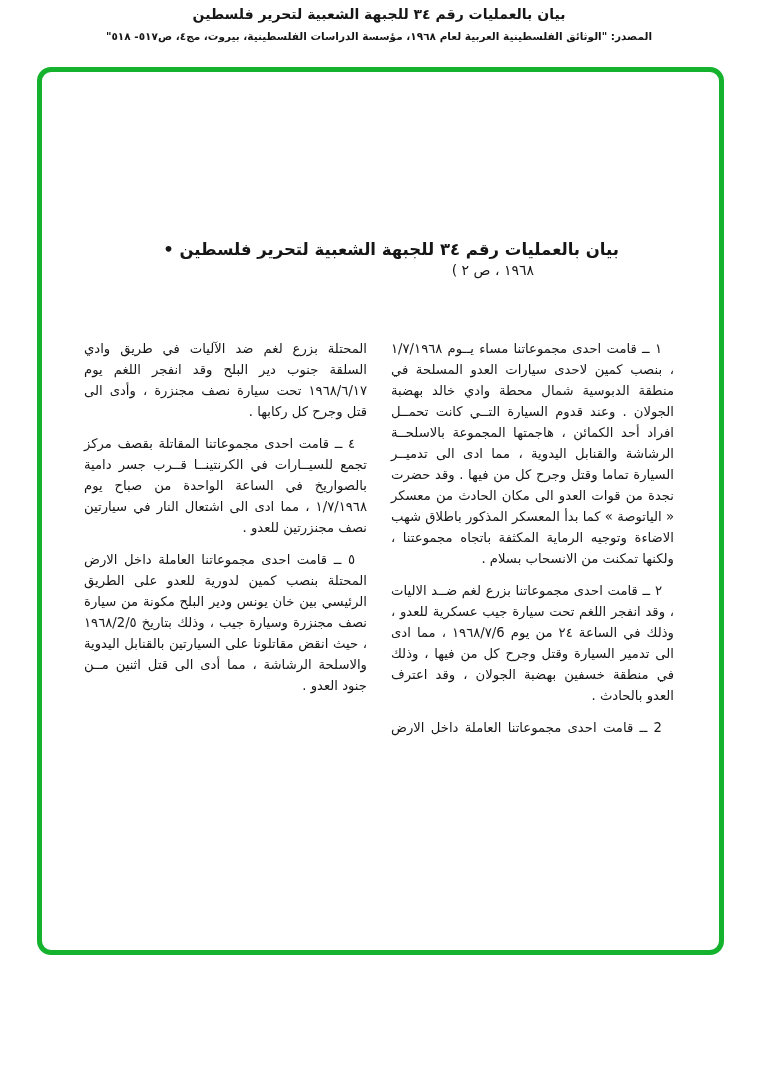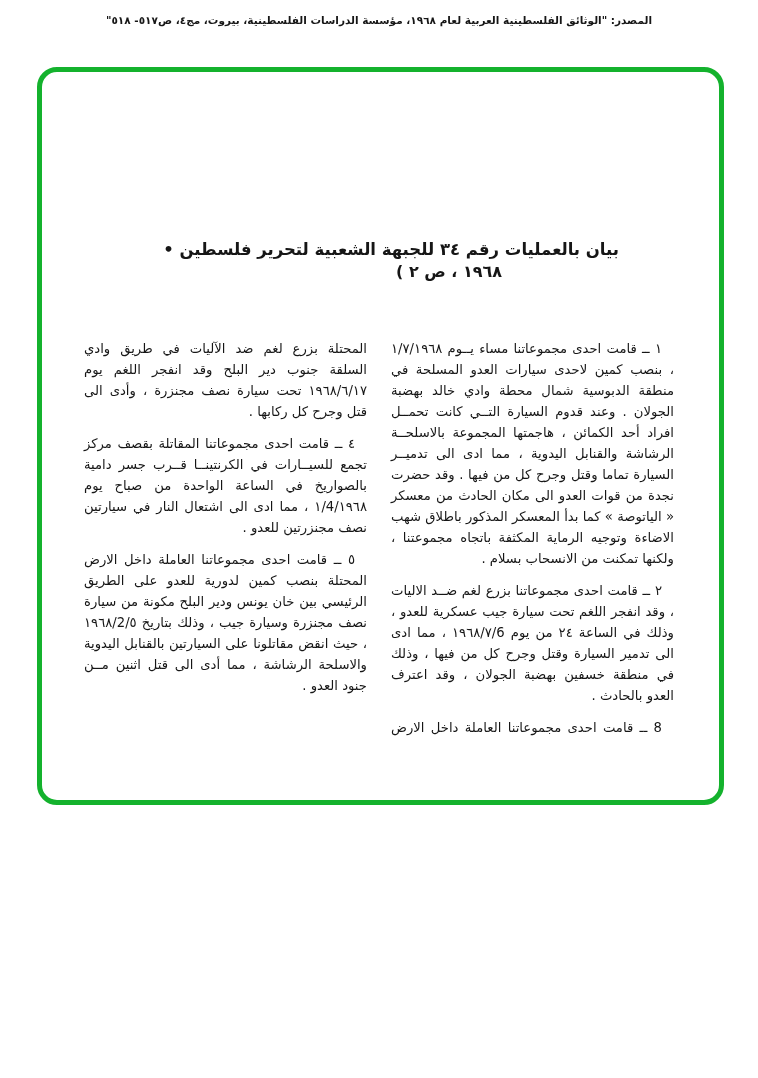--- a/index.html
+++ b/index.html
@@ -31,24 +31,24 @@
   .hdr-source {
     font-size: 10.5px;
     font-weight: bold;
     margin-top: 8px;
   }
   .frame {
     position: absolute;
     left: 37px;
     top: 67px;
     width: 687px;
-    height: 738px;
+    height: 888px;
     box-sizing: border-box;
     border: 5px solid #14b22d;
-    border-radius: 20px;
+    border-radius: 14px;
     background: #ffffff;
   }
   .title-block {
     position: absolute;
     top: 168px;
     right: 100px;
     width: 515px;
     direction: rtl;
   }
   .doc-title {
@@ -57,25 +57,23 @@
     text-align: right;
     white-space: nowrap;
   }
   .cit1 {
     font-size: 14.5px;
     margin-top: 6px;
     text-align: justify;
     text-align-last: justify;
   }
   .cit2 {
-    font-size: 16px;
+    font-size: 14px;
     width: 170px;
     margin: 3px 85px 0 auto;
-    text-align: center;
-    font-weight: bold;
   }
   .columns {
     position: absolute;
     top: 255px;
     right: 45px;
     left: 42px;
     display: flex;
     direction: rtl;
     gap: 24px;
   }
@@ -87,36 +85,37 @@
     text-align: justify;
     direction: rtl;
   }
   .col p.item { text-indent: 12px; }
   .col p.stretch { text-align-last: justify; }
 </style>
 </head>
 <body>
 
 <div class="top-header">
+  <div class="hdr-title">بيان بالعمليات رقم ٣٤ للجبهة الشعبية لتحرير فلسطين</div>
   <div class="hdr-source">المصدر: "الوثائق الفلسطينية العربية لعام ١٩٦٨، مؤسسة الدراسات الفلسطينية، بيروت، مج٤، ص٥١٧- ٥١٨"</div>
 </div>
 
 <div class="frame" style="border-color: rgb(20, 178, 45);">
 
   <div class="title-block">
     <div class="doc-title">بيان بالعمليات رقم ٣٤ للجبهة الشعبية لتحرير فلسطين •</div>
     <div class="cit2">١٩٦٨ ، ص ٢ )</div>
   </div>
 
   <div class="columns">
     <div class="col">
       <p class="item">١ ــ قامت احدى مجموعاتنا مساء يــوم ١/٧/١٩٦٨ ، بنصب كمين لاحدى سيارات العدو المسلحة في منطقة الدبوسية شمال محطة وادي خالد بهضبة الجولان . وعند قدوم السيارة التــي كانت تحمــل افراد أحد الكمائن ، هاجمتها المجموعة بالاسلحــة الرشاشة والقنابل اليدوية ، مما ادى الى تدميــر السيارة تماما وقتل وجرح كل من فيها . وقد حضرت نجدة من قوات العدو الى مكان الحادث من معسكر « الياتوصة » كما بدأ المعسكر المذكور باطلاق شهب الاضاءة وتوجيه الرماية المكثفة باتجاه مجموعتنا ، ولكنها تمكنت من الانسحاب بسلام .</p>
       <p class="item">٢ ــ قامت احدى مجموعاتنا بزرع لغم ضــد الاليات ، وقد انفجر اللغم تحت سيارة جيب عسكرية للعدو ، وذلك في الساعة ٢٤ من يوم ١٩٦٨/٧/6 ، مما ادى الى تدمير السيارة وقتل وجرح كل من فيها ، وذلك في منطقة خسفين بهضبة الجولان ، وقد اعترف العدو بالحادث .</p>
-      <p class="item stretch">8 ــ قامت احدى مجموعاتنا العاملة داخل الارض</p>
+      <p class="item stretch">2 ــ قامت احدى مجموعاتنا العاملة داخل الارض</p>
     </div>
     <div class="col">
       <p>المحتلة بزرع لغم ضد الآليات في طريق وادي السلقة جنوب دير البلح وقد انفجر اللغم يوم ١٩٦٨/٦/١٧ تحت سيارة نصف مجنزرة ، وأدى الى قتل وجرح كل ركابها .</p>
-      <p class="item">٤ ــ قامت احدى مجموعاتنا المقاتلة بقصف مركز تجمع للسيــارات في الكرنتينــا قــرب جسر دامية بالصواريخ في الساعة الواحدة من صباح يوم ١/4/١٩٦٨ ، مما ادى الى اشتعال النار في سيارتين نصف مجنزرتين للعدو .</p>
+      <p class="item">٤ ــ قامت احدى مجموعاتنا المقاتلة بقصف مركز تجمع للسيــارات في الكرنتينــا قــرب جسر دامية بالصواريخ في الساعة الواحدة من صباح يوم ١/٧/١٩٦٨ ، مما ادى الى اشتعال النار في سيارتين نصف مجنزرتين للعدو .</p>
       <p class="item">٥ ــ قامت احدى مجموعاتنا العاملة داخل الارض المحتلة بنصب كمين لدورية للعدو على الطريق الرئيسي بين خان يونس ودير البلح مكونة من سيارة نصف مجنزرة وسيارة جيب ، وذلك بتاريخ ١٩٦٨/2/٥ ، حيث انقض مقاتلونا على السيارتين بالقنابل اليدوية والاسلحة الرشاشة ، مما أدى الى قتل اثنين مــن جنود العدو .</p>
     </div>
   </div>
 
 </div>
 
 </body></html>

